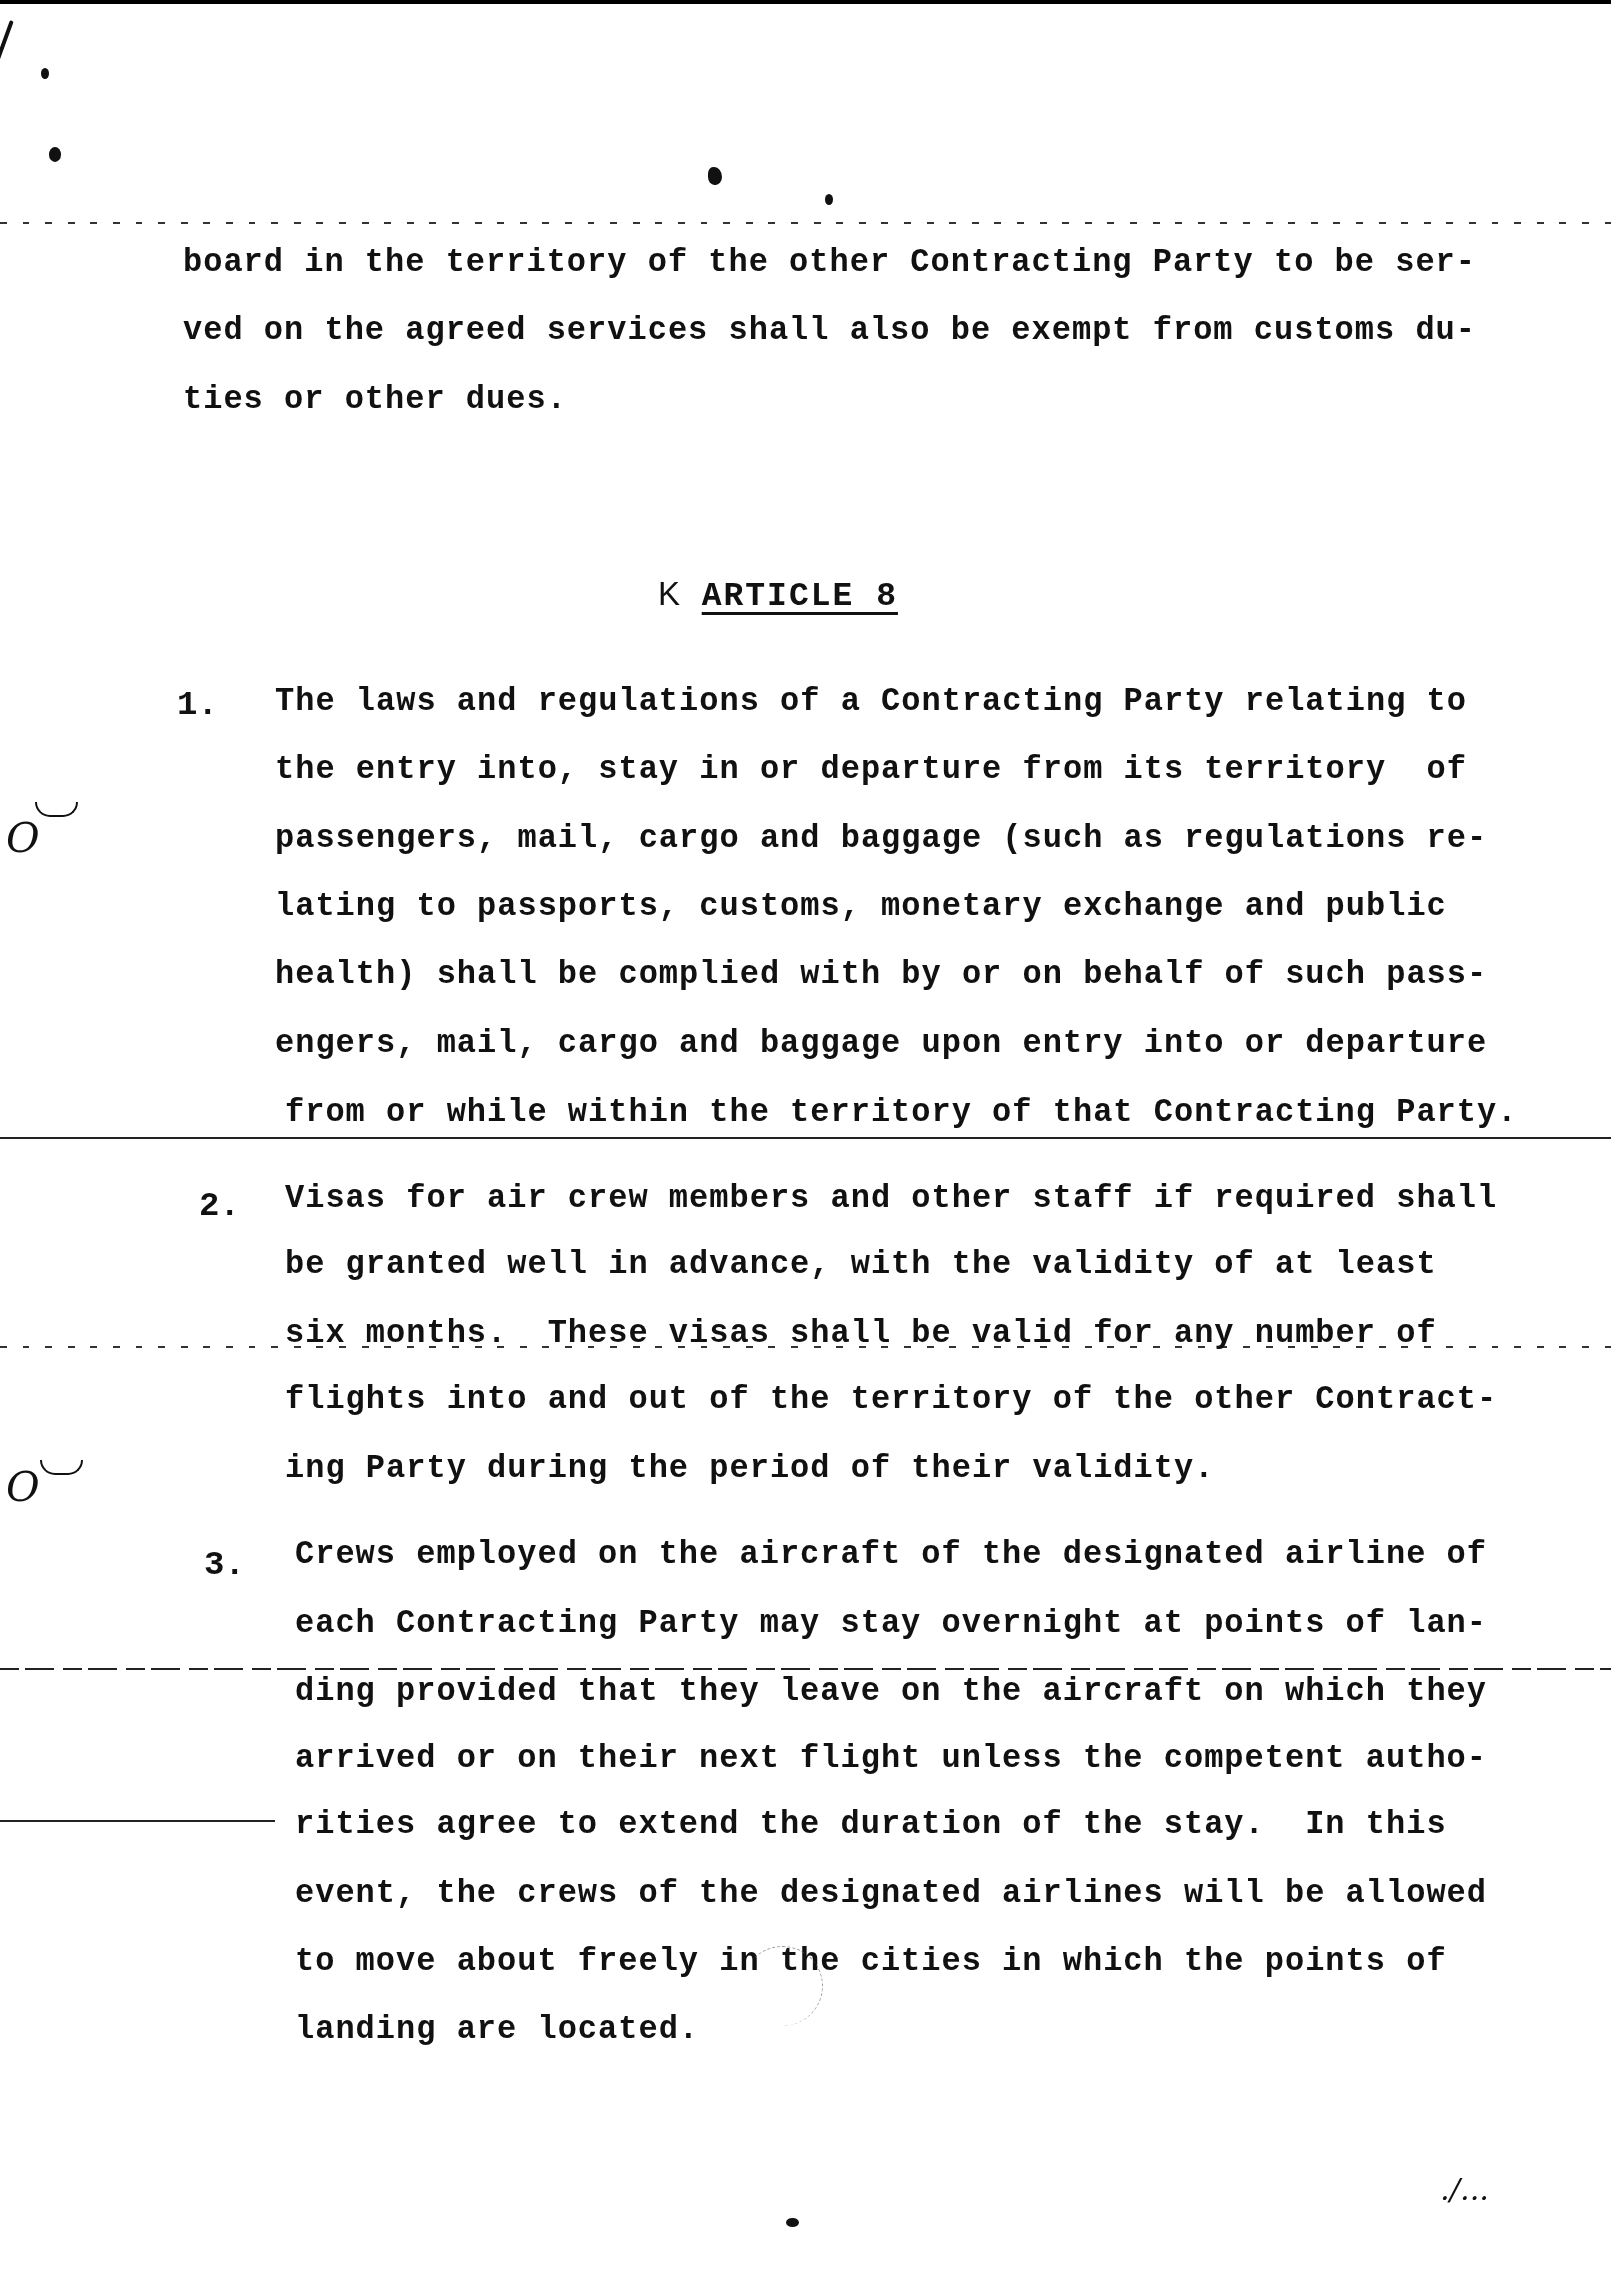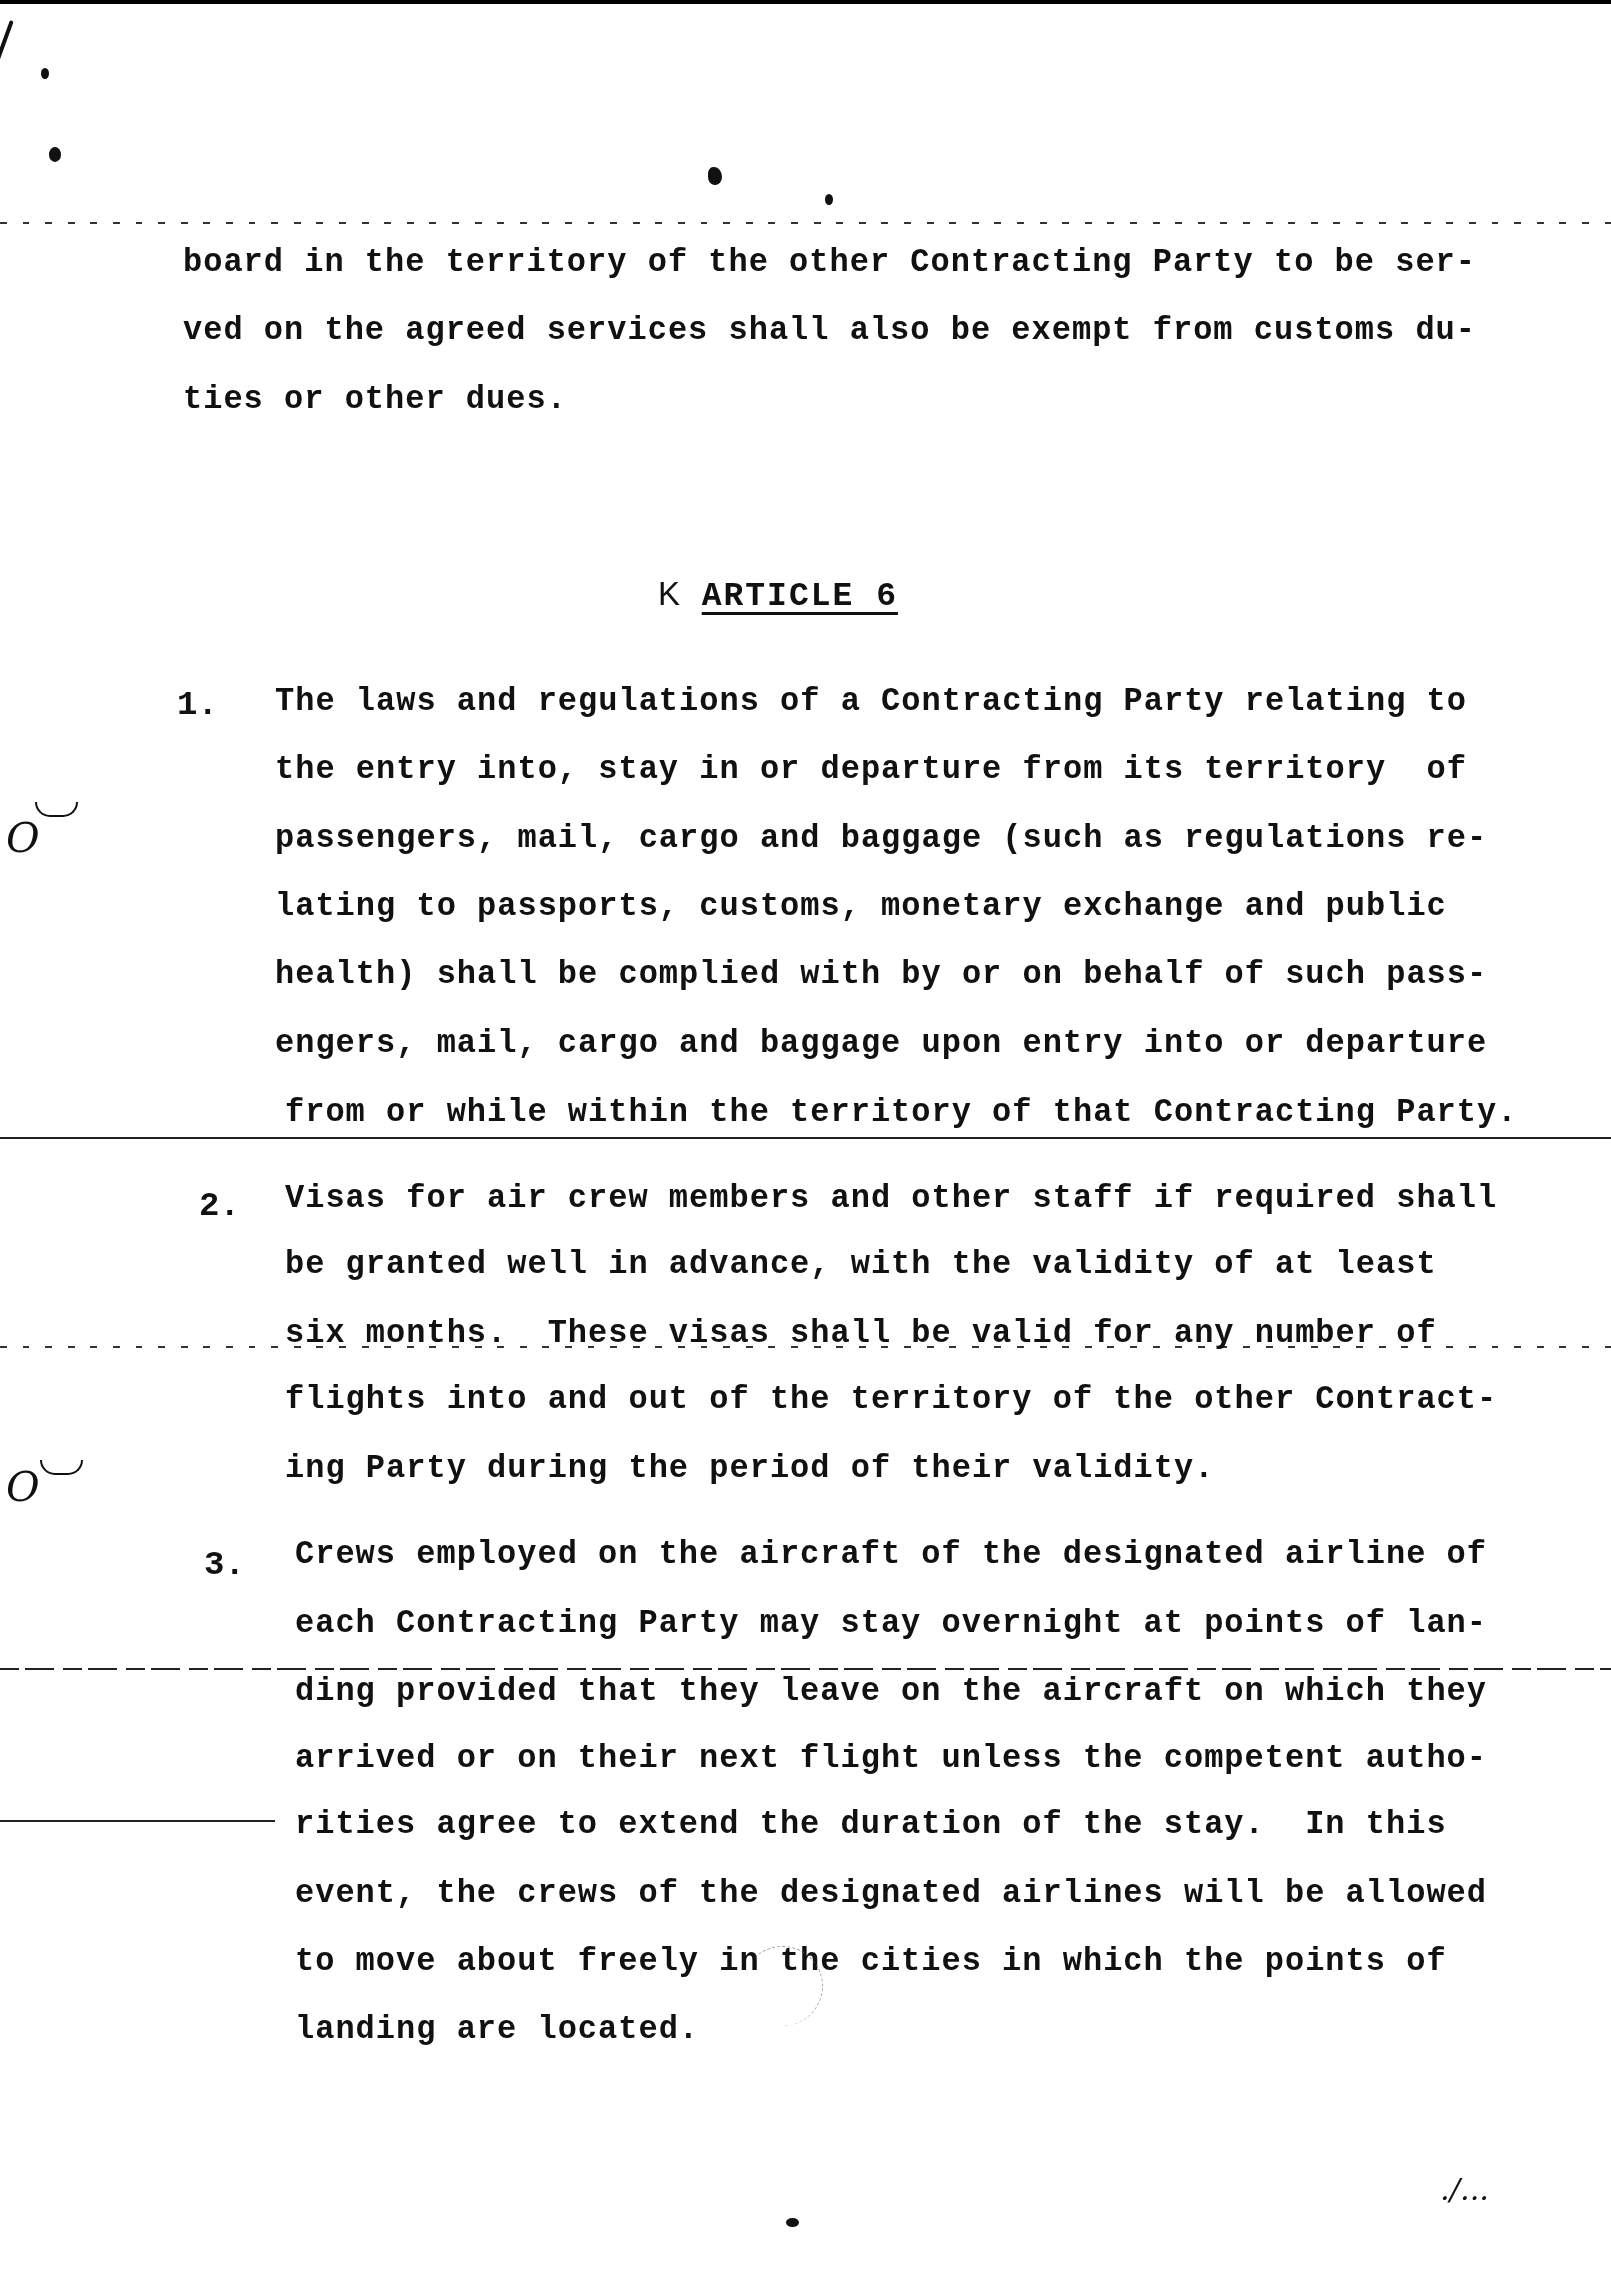--- a/index.html
+++ b/index.html
@@ -85,21 +85,21 @@
   <div class="rule solid" style="top:1137px;width:1612px;"></div>
   <div class="rule dotted" style="top:1346px;width:1612px;"></div>
   <div class="rule" style="top:1668px;width:1612px;"></div>
   <div class="rule solid" style="top:1820px;width:275px;"></div>
 
   <div class="line" style="left:183px;top:246px;">board in the territory of the other Contracting Party to be ser-</div>
   <div class="line" style="left:183px;top:314px;">ved on the agreed services shall also be exempt from customs du-</div>
   <div class="line" style="left:183px;top:383px;">ties or other dues.</div>
 
   <div class="heading">
-    <span class="k">K</span><span class="title">ARTICLE 6</span>
+    <span class="k">K</span><span class="title">ARTICLE 8</span>
   </div>
 
   <div class="item-num" style="left:177px;top:688px;">1.</div>
   <div class="line" style="left:275px;top:685px;">The laws and regulations of a Contracting Party relating to</div>
   <div class="line" style="left:275px;top:753px;">the entry into, stay in or departure from its territory  of</div>
   <div class="line" style="left:275px;top:822px;">passengers, mail, cargo and baggage (such as regulations re-</div>
   <div class="line" style="left:275px;top:890px;">lating to passports, customs, monetary exchange and public</div>
   <div class="line" style="left:275px;top:958px;">health) shall be complied with by or on behalf of such pass-</div>
   <div class="line" style="left:275px;top:1027px;">engers, mail, cargo and baggage upon entry into or departure</div>
   <div class="line" style="left:285px;top:1096px;">from or while within the territory of that Contracting Party.</div>

